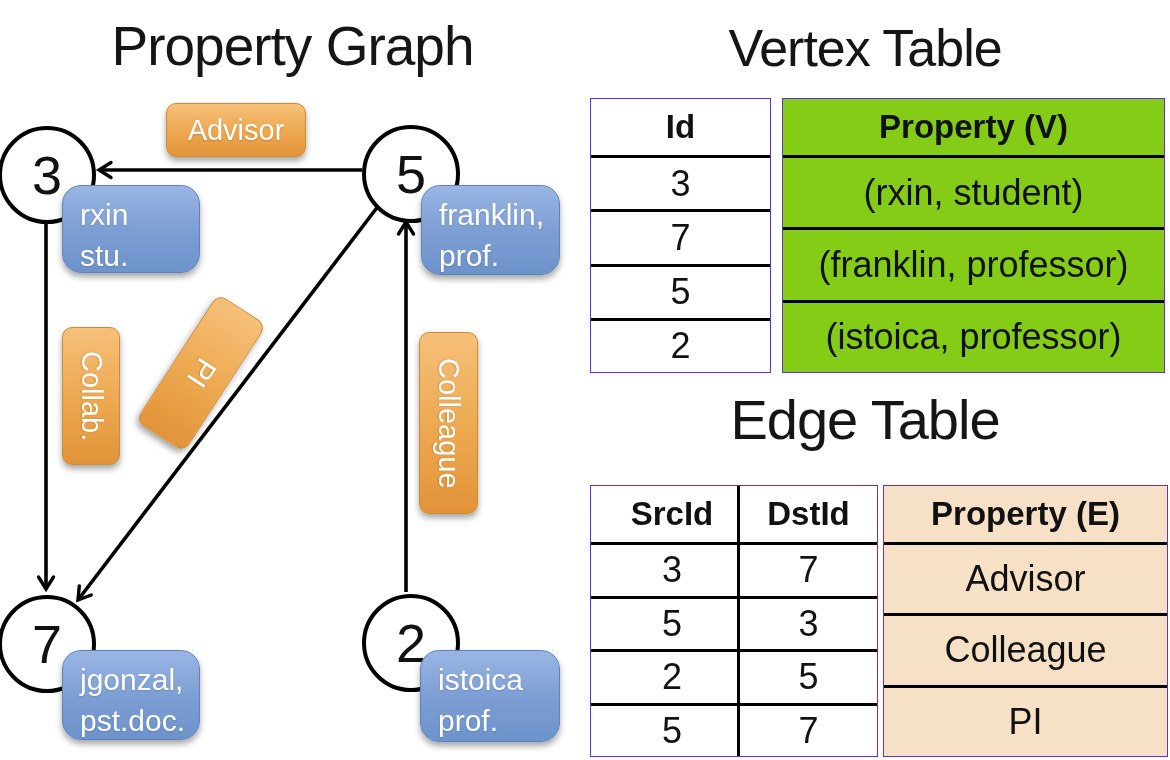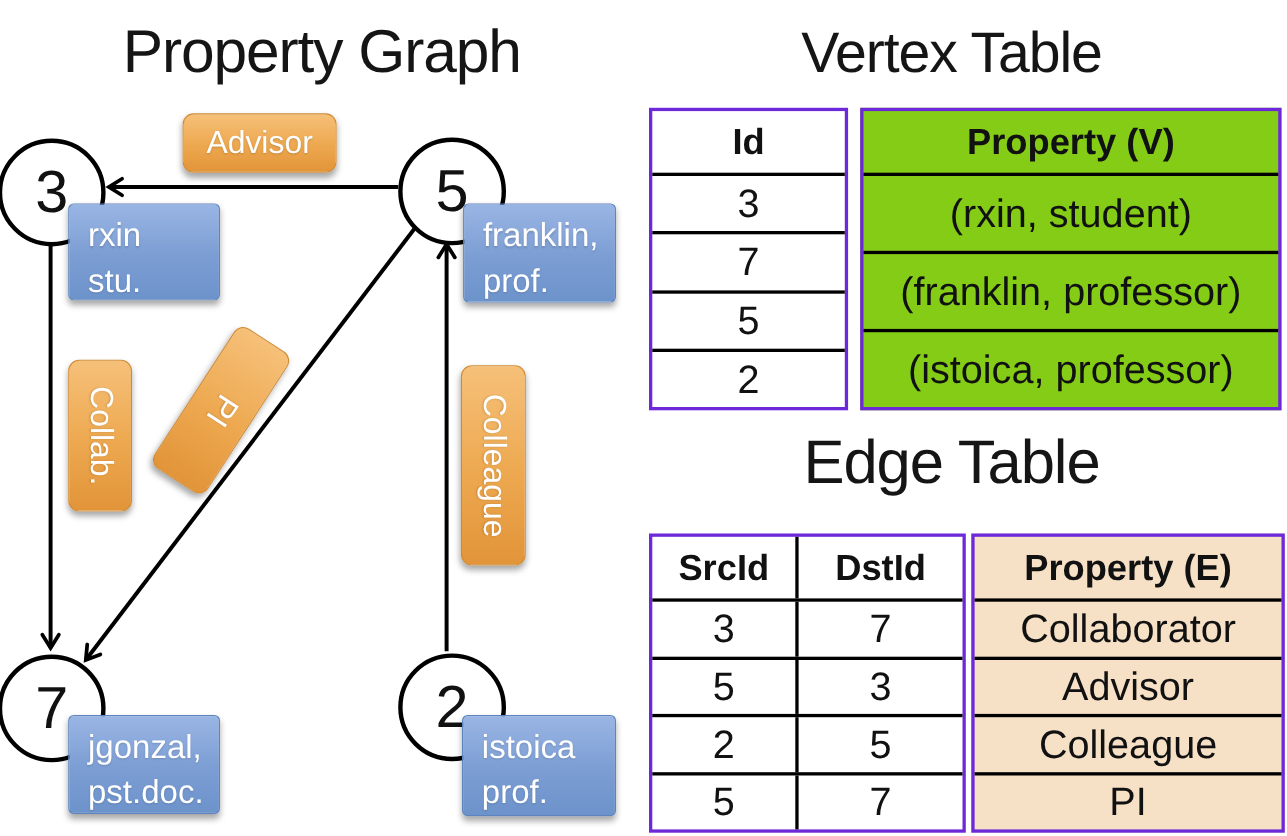--- a/index.html
+++ b/index.html
@@ -24,39 +24,39 @@
     background:linear-gradient(180deg,#f6c079 0%,#eda84f 55%,#e29439 100%);
     border:1.5px solid #d08a32;border-radius:10px;
     display:flex;align-items:center;justify-content:center;
     font-size:29px;box-shadow:0 4px 6px rgba(0,0,0,.35);
     text-shadow:0 1px 2px rgba(0,0,0,.18);
   }
   .tag .vtext{writing-mode:vertical-rl;}
   .vbox{
     position:absolute;z-index:4;color:#fff;
     background:linear-gradient(180deg,#9ab5e4 0%,#7b9dd3 55%,#6d93cb 100%);
-    border:1.5px solid #5d84bd;border-radius:5px;
+    border:1.5px solid #5d84bd;border-radius:19px;
     font-size:30px;line-height:1.36;padding:9px 6px 0 17px;
     box-shadow:0 4px 6px rgba(0,0,0,.35);
     text-shadow:0 1px 2px rgba(0,0,0,.15);
   }
   .vbox div{white-space:nowrap;}
   
   .tbl{
     position:absolute;display:flex;flex-direction:column;
-    border:3px solid #6d28d9;background:#fff;box-sizing:border-box;
+    border:1px solid #6d28d9;background:#fff;box-sizing:border-box;
   }
   .tbl .row{
     flex:1;display:flex;align-items:center;justify-content:center;
     border-top:3px solid #000;font-size:36px;text-align:center;
   }
   .tbl .row:first-child{border-top:none;}
   .tbl .row.hdr{flex:0 0 56px;font-weight:bold;font-size:33px;}
   .cell{flex:1;height:100%;display:flex;align-items:center;justify-content:center;}
-  .cell.div-r{border-right:3px solid #000;flex:0 0 130px;}
+  .cell.div-r{border-right:3px solid #000;flex:0 0 130px;padding-left:16px;}
   .bg-vprop{background:#84cc16;}
   .bg-eprop{background:#f6e0c6;}
 </style>
 </head>
 <body>
 
 <div id="stage">
 
   <div class="title" style="left:0;top:14px;width:585px;">Property Graph</div>
   <div class="title" style="left:585px;top:18px;width:560px;font-size:52px;">Vertex Table</div>
@@ -150,19 +150,18 @@
       <div class="cell">5</div>
     </div>
     <div class="row">
       <div class="cell div-r">5</div>
       <div class="cell">7</div>
     </div>
   </div>
 
   <div class="tbl bg-eprop" style="left:883px;top:485px;width:285px;height:272px;">
     <div class="row hdr">Property (E)</div>
-    <div class="row">Collaborator</div>
     <div class="row">Advisor</div>
     <div class="row">Colleague</div>
     <div class="row">PI</div>
   </div>
 
 </div>
 
 </body></html>

